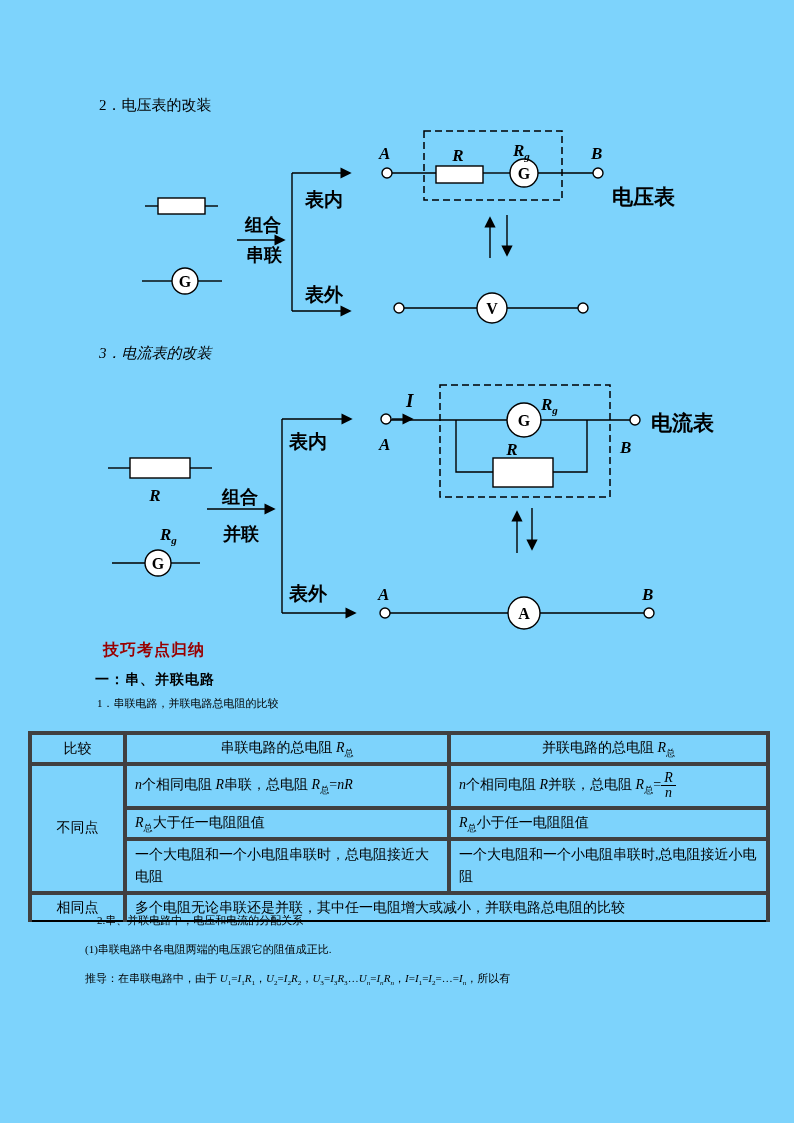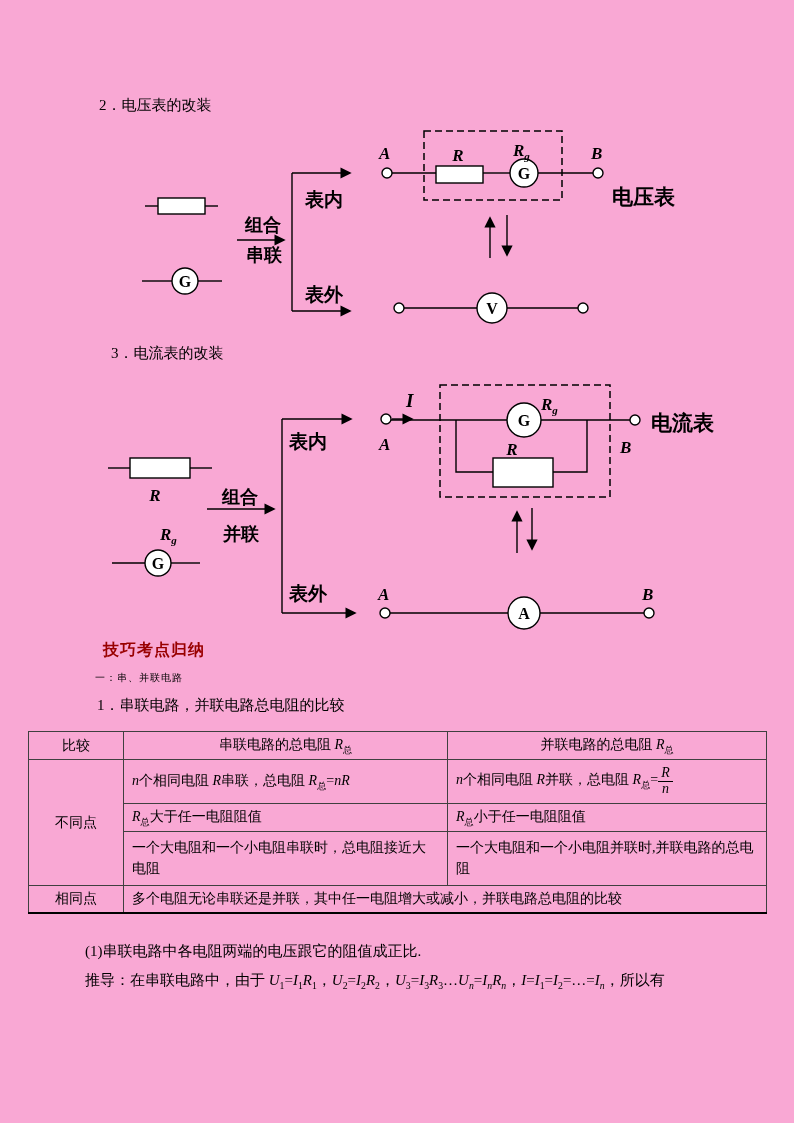--- a/index.html
+++ b/index.html
@@ -1,28 +1,28 @@
 <!DOCTYPE html>
 <html><head>
 <meta charset="utf-8">
 <style>
   html,body{margin:0;padding:0;background:#e8e8e8;}
-  .page{position:relative;width:794px;height:1123px;background:#f9a8d4;margin:0 auto;
+  .page{position:relative;width:794px;height:1123px;background:#7dd3fc;margin:0 auto;
         font-family:"Liberation Serif",serif;color:#000;overflow:hidden;}
   .abs{position:absolute;}
   .h-num{font-size:15px;}
   .red-head{font-size:16px;font-weight:bold;color:#990000;letter-spacing:1px;
             font-family:"Liberation Serif",serif;}
-  .sub-head{font-size:10px;font-weight:normal;letter-spacing:1px;}
-  .body-line{font-size:15px;}
+  .sub-head{font-size:14px;font-weight:bold;letter-spacing:1px;}
+  .body-line{font-size:11px;}
   i{font-family:"Liberation Serif",serif;font-style:italic;}
   sub{font-size:0.65em;}
   table.cmp{position:absolute;left:28px;top:731px;width:738px;border-collapse:collapse;
             font-size:14px;table-layout:fixed;}
-  table.cmp th,table.cmp td{border:1px solid #404040;padding:2px 8px;font-weight:normal;
+  table.cmp th,table.cmp td{border:4px solid #404040;padding:2px 8px;font-weight:normal;
             vertical-align:middle;line-height:1.55;}
   table.cmp tr.last td{border-bottom:2px solid #000;border-radius:11px;}
   .c{text-align:center;}
   .frac{display:inline-block;text-align:center;vertical-align:middle;line-height:1.05;}
   .fnum{display:block;border-bottom:1px solid #000;padding:0 3px;}
   .fden{display:block;}
   svg text{fill:#000;}
   .cjkb{font-weight:bold;font-size:19px;font-family:"Liberation Serif",serif;}
   .cjksm{font-weight:bold;font-size:18px;font-family:"Liberation Serif",serif;}
   .result{font-weight:bold;font-size:21px;font-family:"Liberation Serif",serif;}
@@ -33,21 +33,21 @@
   .comp{stroke:#000;stroke-width:1.4;fill:#fff;}
   .dash{stroke:#000;stroke-width:1.5;fill:none;stroke-dasharray:7 4;}
 </style>
 </head>
 <body>
 
 <div class="page">
 
   <div class="abs h-num" style="left:99px;top:96px;">2．电压表的改装</div>
 
-  <div class="abs h-num" style="left:111px;top:344px;">3．电流表的改装</div>
+  <div class="abs h-num" style="left:99px;top:344px;font-style:italic;">3．电流表的改装</div>
 
   <div class="abs red-head" style="left:103px;top:640px;">技巧考点归纳</div>
 
   <div class="abs sub-head" style="left:95px;top:671px;">一：串、并联电路</div>
 
   <div class="abs body-line" style="left:97px;top:696px;">1．串联电路，并联电路总电阻的比较</div>
 
   <table class="cmp">
     <colgroup>
         <col style="width:95px">
@@ -64,29 +64,30 @@
       <td class="c" rowspan="3">不同点</td>
       <td><i>n</i>个相同电阻 <i>R</i>串联，总电阻 <i>R</i><sub>总</sub>=<i>n</i><i>R</i></td>
       <td><i>n</i>个相同电阻 <i>R</i>并联，总电阻 <i>R</i><sub>总</sub>=<span class="frac"><span class="fnum"><i>R</i></span><span class="fden"><i>n</i></span></span></td>
     </tr>
     <tr style="height:28px">
       <td><i>R</i><sub>总</sub>大于任一电阻阻值</td>
       <td><i>R</i><sub>总</sub>小于任一电阻阻值</td>
     </tr>
     <tr style="height:54px">
       <td>一个大电阻和一个小电阻串联时，总电阻接近大电阻</td>
-      <td>一个大电阻和一个小电阻并联时,并联电路的总电阻</td>
+      <td>一个大电阻和一个小电阻串联时,总电阻接近小电阻</td>
     </tr>
     <tr style="height:24px" class="last">
       <td class="c">相同点</td>
       <td colspan="2">多个电阻无论串联还是并联，其中任一电阻增大或减小，并联电路总电阻的比较</td>
     </tr>
   </tbody>
     </table>
 
+  <div class="abs body-line" style="left:97px;top:913px;">2.串、并联电路中，电压和电流的分配关系</div>
 
   <div class="abs body-line" style="left:85px;top:942px;">(1)串联电路中各电阻两端的电压跟它的阻值成正比.</div>
 
   <div class="abs body-line" style="left:85px;top:971px;">推导：在串联电路中，由于 <i>U</i><sub>1</sub>=<i>I</i><sub>1</sub><i>R</i><sub>1</sub>，<i>U</i><sub>2</sub>=<i>I</i><sub>2</sub><i>R</i><sub>2</sub>，<i>U</i><sub>3</sub>=<i>I</i><sub>3</sub><i>R</i><sub>3</sub>…<i>U</i><sub><i>n</i></sub>=<i>I</i><sub><i>n</i></sub><i>R</i><sub><i>n</i></sub>，<i>I</i>=<i>I</i><sub>1</sub>=<i>I</i><sub>2</sub>=…=<i>I</i><sub><i>n</i></sub>，所以有</div>
 
   <svg class="abs" style="left:0;top:0;" width="794" height="1123" viewBox="0 0 794 1123">
     <defs>
       <marker id="ah" viewBox="0 0 10 10" refX="8.5" refY="5" markerWidth="9" markerHeight="8" orient="auto">
         <path d="M0,0 L10,5 L0,10 z" fill="#000"></path>
       </marker>

